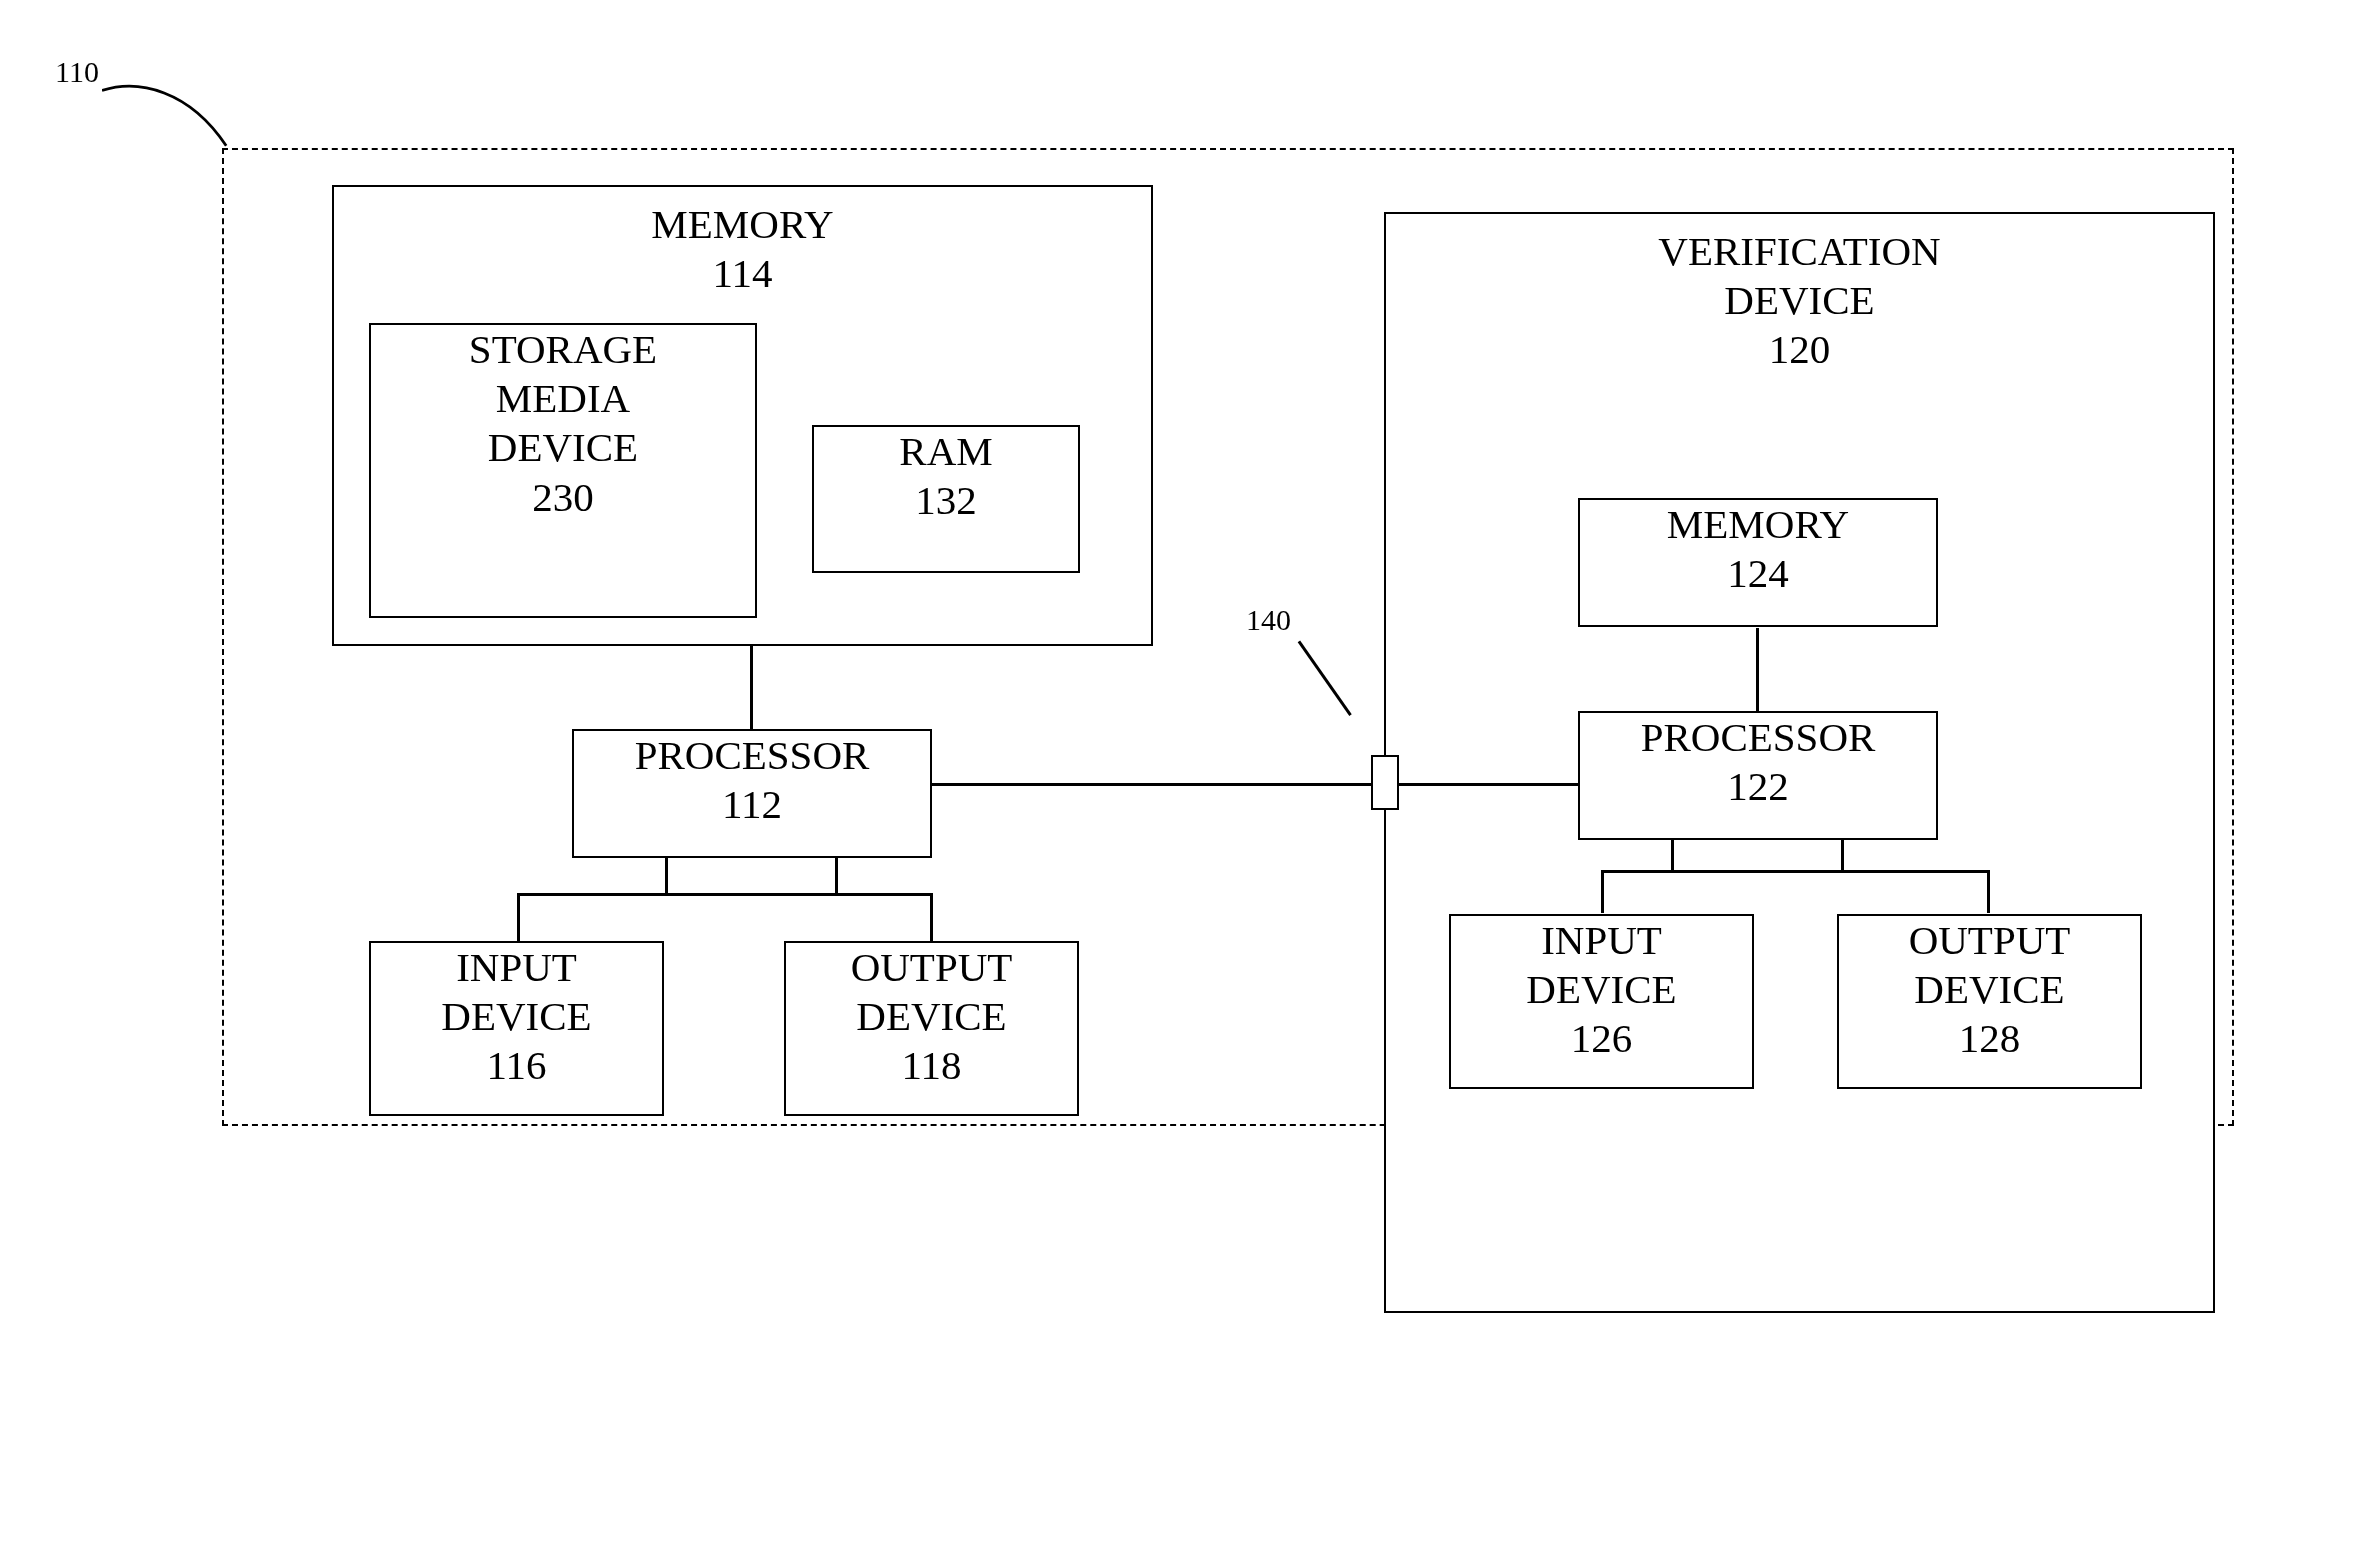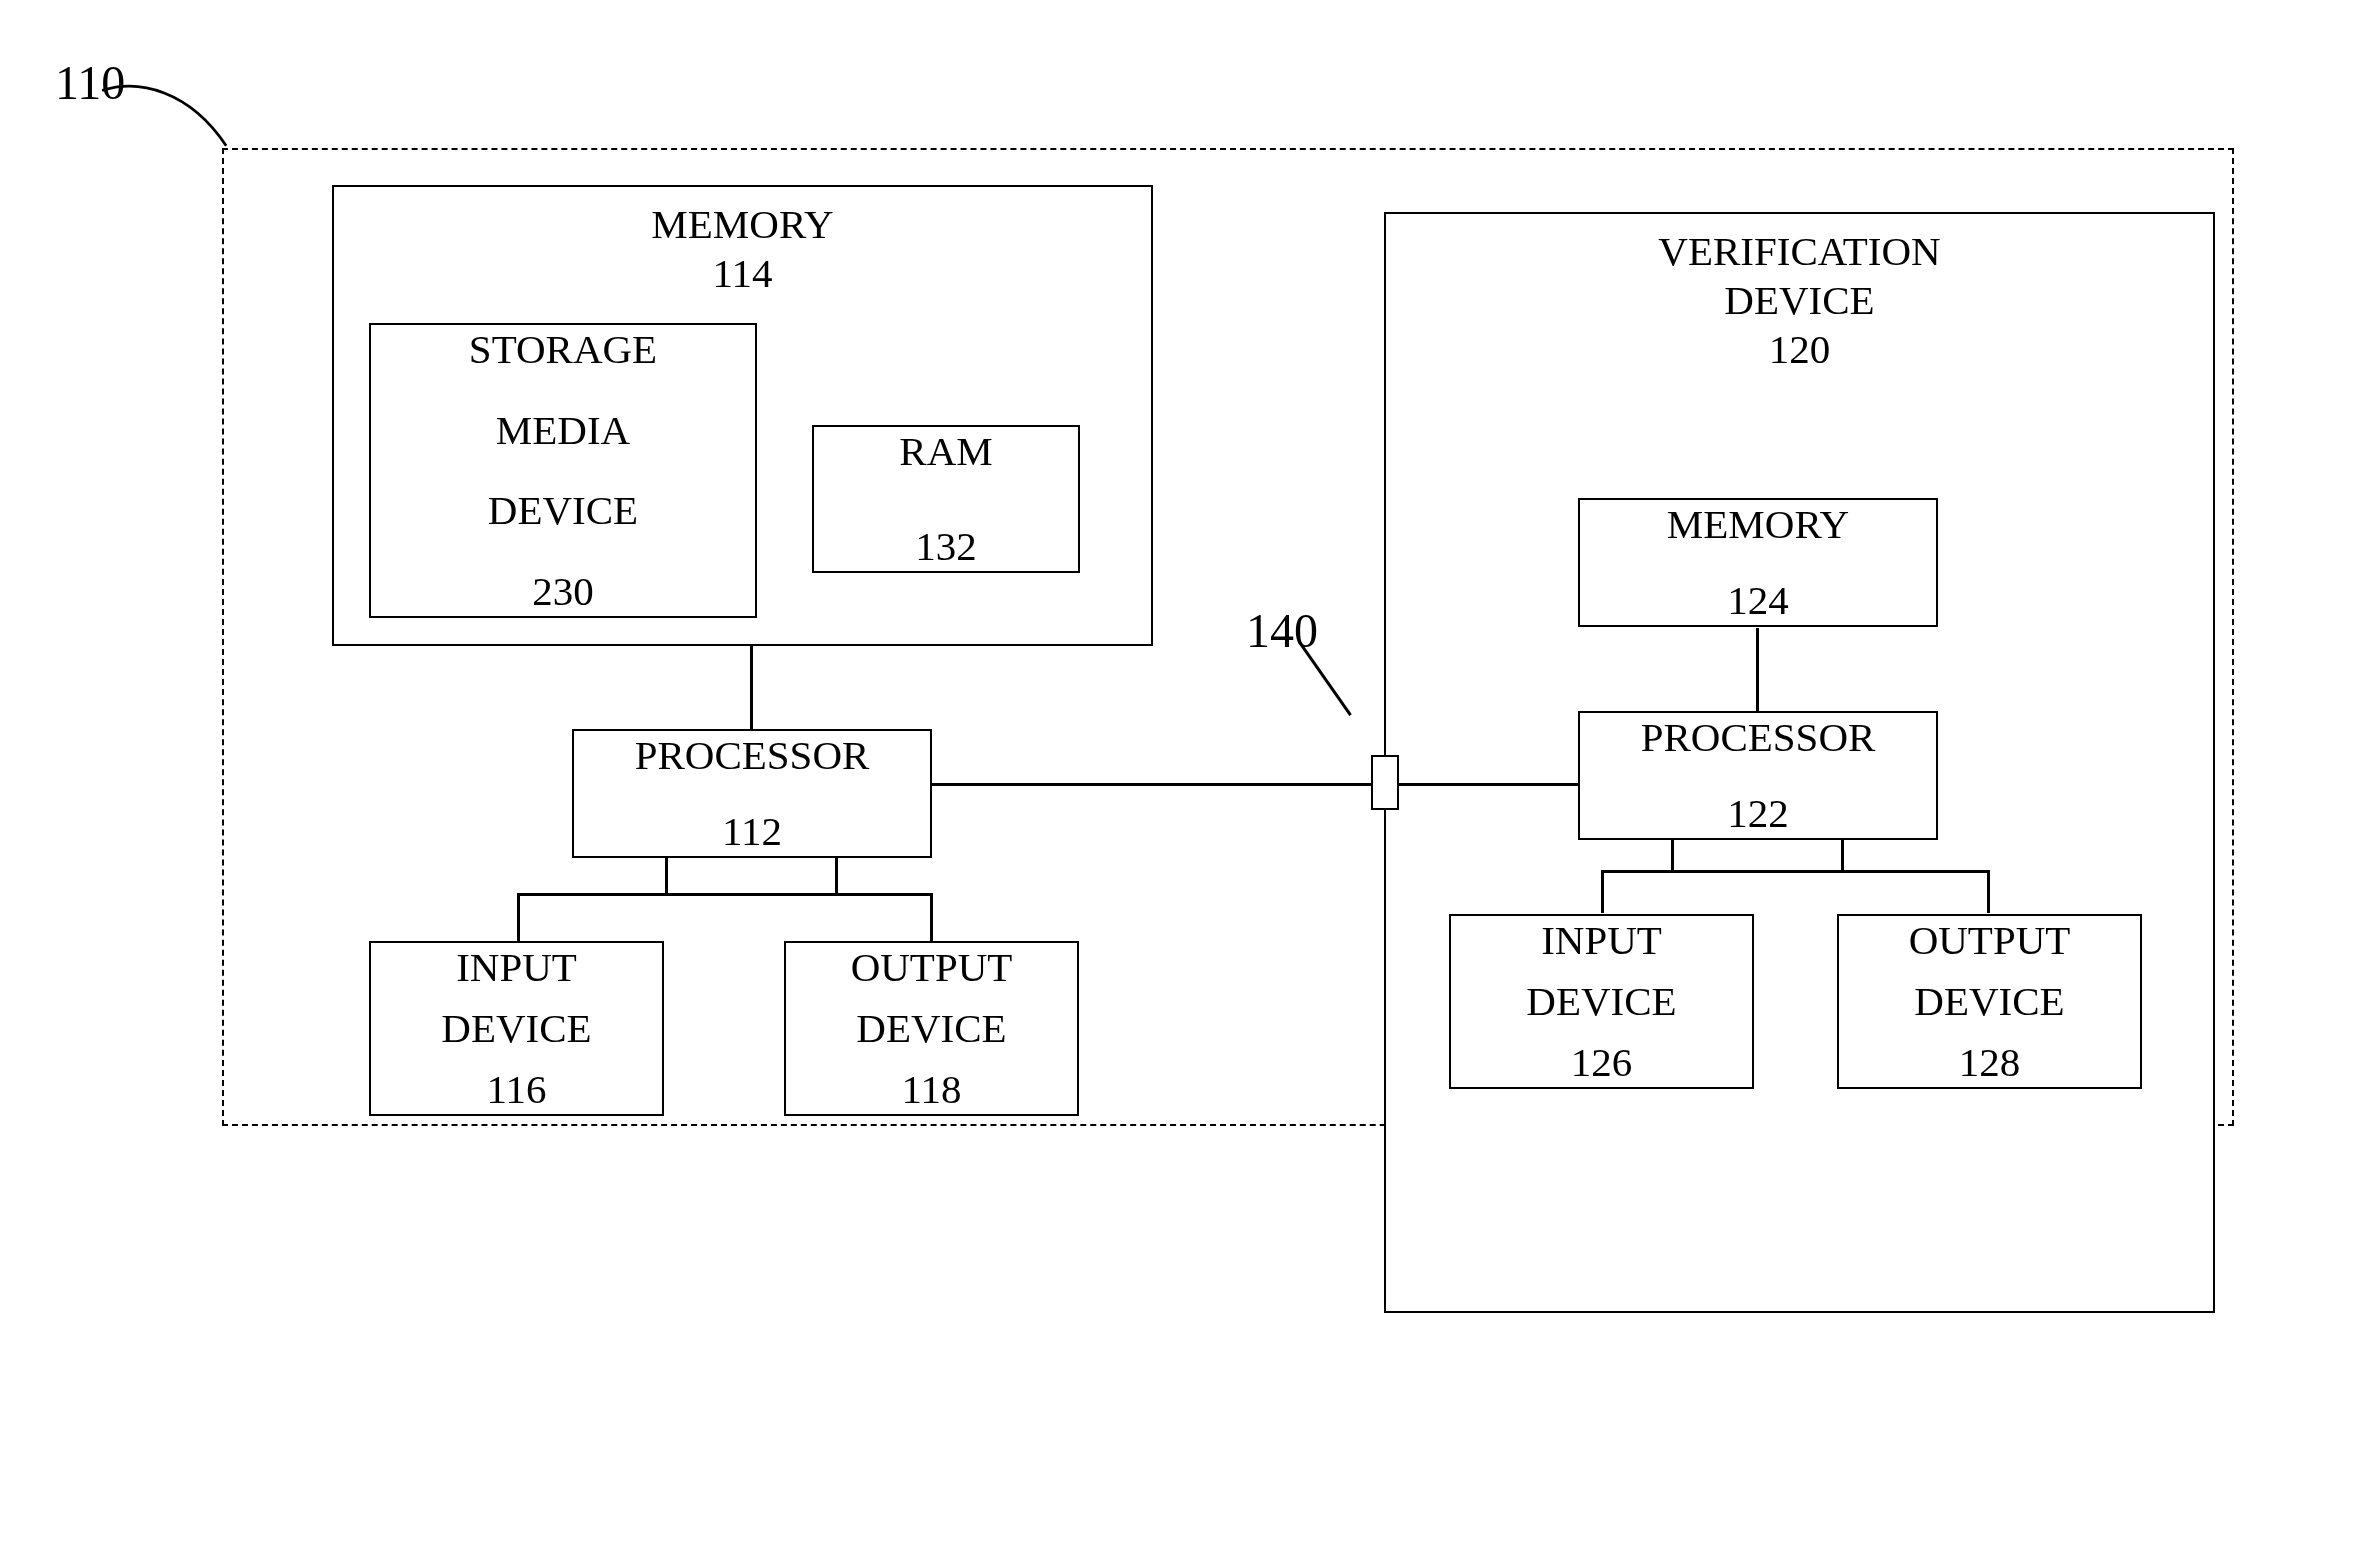--- a/index.html
+++ b/index.html
@@ -17,36 +17,36 @@
     width: 2371px;
     height: 1551px;
   }
   .box {
     position: absolute;
     border: 2.8px solid #000;
     background: #fff;
     display: flex;
     flex-direction: column;
     align-items: center;
-    justify-content: space-between;
+    justify-content: flex-start;
     text-align: center;
     line-height: 1.2;
     box-sizing: border-box;
   }
   .label-top {
     justify-content: flex-start;
     padding-top: 13px;
   }
   .dashed {
     border: 2.8px dashed #000;
   }
   .free-label {
     position: absolute;
     background: transparent;
-    font-size: 48px;
+    font-size: 30px;
   }
   .line {
     position: absolute;
     background: #000;
   }
 </style>
 </head>
 <body>
 
 <div class="canvas">

